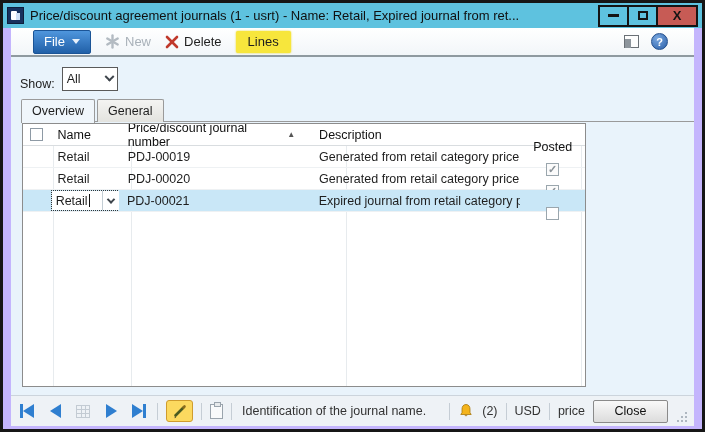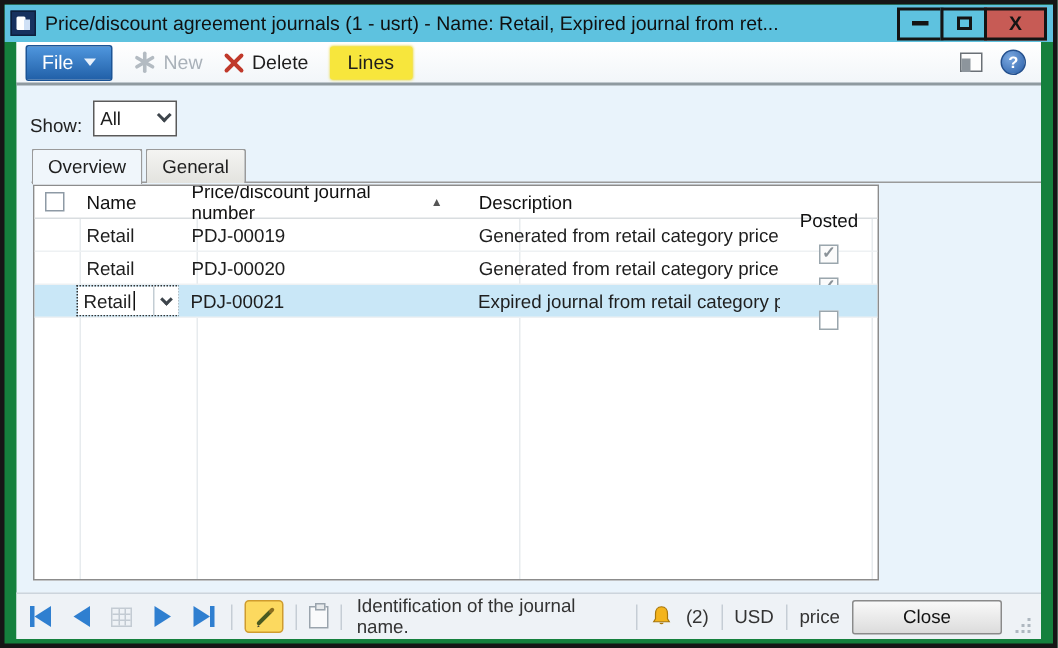--- a/index.html
+++ b/index.html
@@ -1,21 +1,21 @@
 <!DOCTYPE html>
 <html><head>
 <meta charset="utf-8">
 <style>
   * { box-sizing: border-box; margin: 0; padding: 0; }
   html,body { background:#555; }
   .window {
     position: relative;
     width: 705px; height: 432px;
     border: 3px solid #161616;
-    background: #15803d;
+    background: #c4b5fd;
     font-family: "Liberation Sans", sans-serif;
     font-size: 12px;
     color: #1e1e1e;
     overflow: hidden;
   }
   
   .titlebar {
     position: absolute; left:0; right:0; top:0; height:25px;
     background:#5ec2df;
     display:flex; align-items:center; gap:6px; padding:0 4px;
@@ -45,21 +45,21 @@
   
   .client {
     position:absolute; left:8px; right:8px; top:25px; bottom:3px;
     background:#e9f3fb;
   }
   
   .toolbar {
     position:absolute; left:0; right:0; top:0; height:29px;
     background:linear-gradient(#ffffff,#f2f6f9);
     border-bottom:2px solid #8f9aa0;
-    display:flex; align-items:center; padding:0 6px; gap:14px;text-align:right;
+    display:flex; align-items:center; padding:0 22px; gap:14px;text-align:right;
   }
   .file-btn {
     height:24px; width:58px; border-radius:2px;
     background:linear-gradient(#4f96dd,#2160a8);
     border:1px solid #1b5496; color:#fff; font-size:13px;
     display:flex; align-items:center; justify-content:center; gap:7px; cursor:pointer;
   }
   .caret-down-white {
     width:0; height:0; border-left:4px solid transparent; border-right:4px solid transparent;
     border-top:5px solid #e8f1fb;
@@ -156,21 +156,21 @@
   .pencil-btn {
     width:27px; height:22px; background:#fcd95f; border:1px solid #cf9c2e; border-radius:3px;
     display:flex; align-items:center; justify-content:center; cursor:pointer;
   }
   .clip-icon { width:13px; height:15px; border:1px solid #9aa4ad; background:#f9fafb; position:relative; cursor:pointer; }
   .clip-icon::before { content:""; position:absolute; top:-3px; left:3px; width:5px; height:3px; border:1px solid #9aa4ad; background:#e7eaec; }
   .status-text { font-size:12.5px; color:#333; margin-left:2px; }
   .sb-right { margin-left:auto; display:flex; align-items:center; gap:8px; }
   .count-text, .meta-text { font-size:12.5px; color:#333; }
   .close-btn {
-    width:100px; height:23px; border:1px solid #8a8a8a; border-radius:2px;
+    width:75px; height:23px; border:1px solid #8a8a8a; border-radius:2px;
     background:linear-gradient(#f9f9f9,#dcdcdc); font-size:12.5px; color:#111;
     display:flex; align-items:center; justify-content:center; cursor:pointer;
   }
   .grip { position:relative; width:12px; height:12px; align-self:flex-end; }
   .grip i { position:absolute; width:2px; height:2px; background:#aeb7c0; }
   .grip i:nth-child(1){ right:1px; bottom:1px; }
   .grip i:nth-child(2){ right:5px; bottom:1px; }
   .grip i:nth-child(3){ right:1px; bottom:5px; }
   .grip i:nth-child(4){ right:9px; bottom:1px; }
   .grip i:nth-child(5){ right:5px; bottom:5px; }

